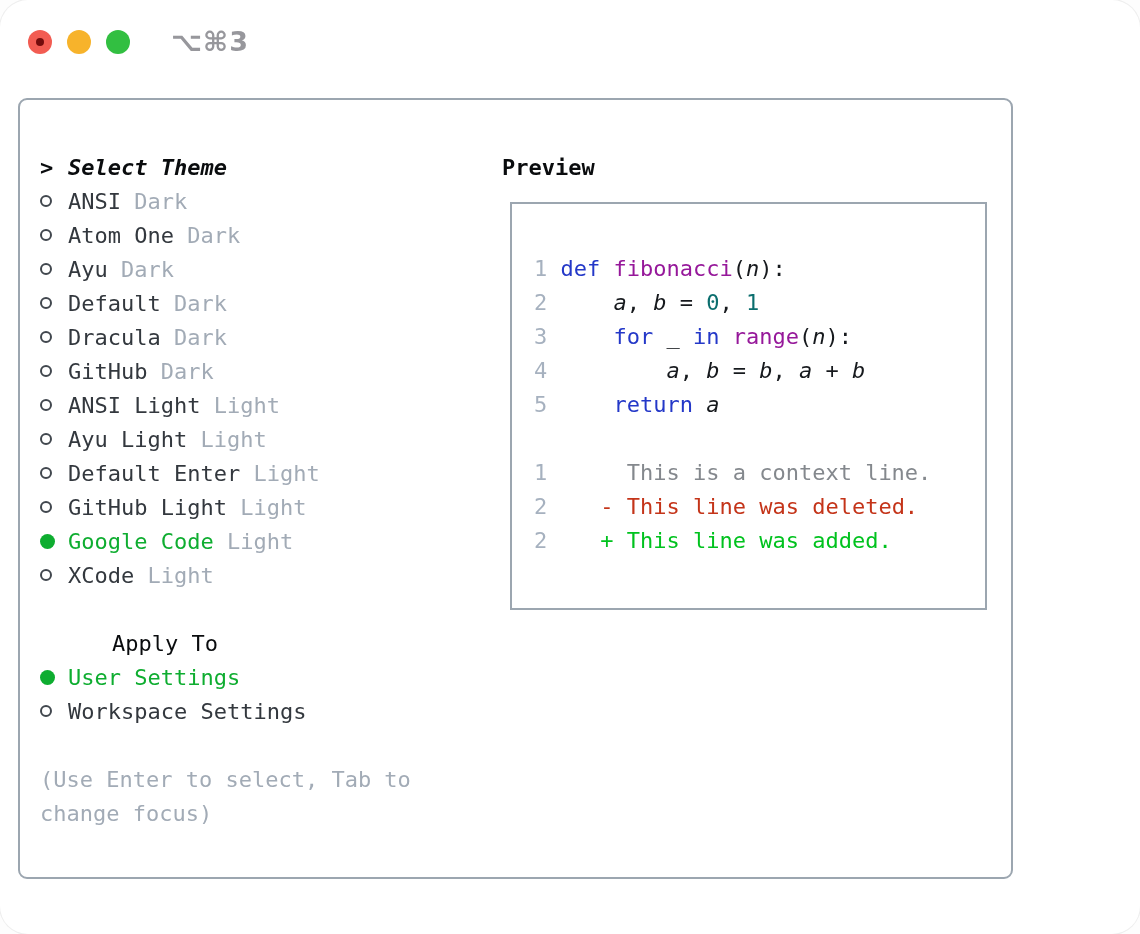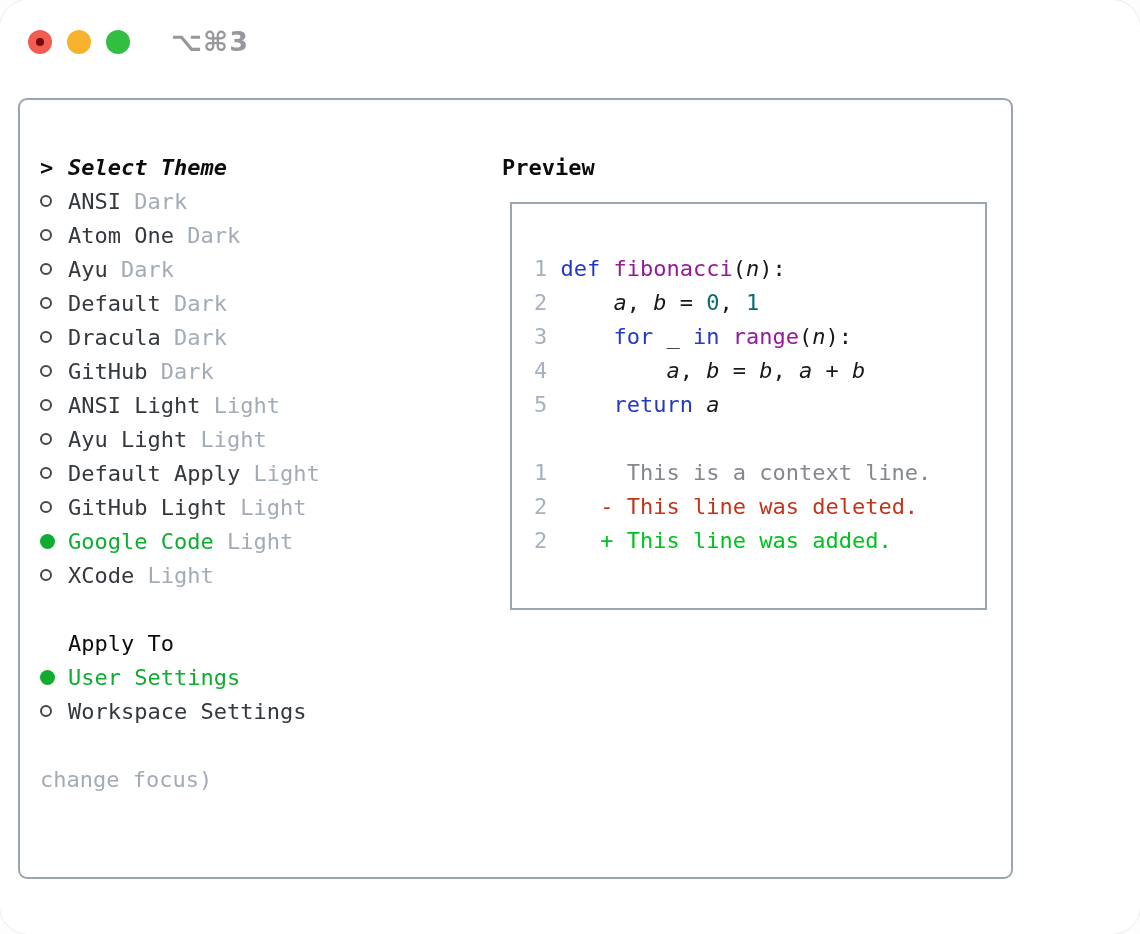--- a/index.html
+++ b/index.html
@@ -22,21 +22,21 @@
   .shortcut{margin-left:26px;font-family:"DejaVu Sans",sans-serif;font-size:27px;font-weight:600;color:#97979c;letter-spacing:1px;}
   .panel{position:absolute;left:18px;top:98px;width:995px;height:781px;
          border:2px solid var(--border);border-radius:9px;background:#fff;}
   .left-col{position:absolute;left:20px;top:50px;font-size:22px;color:var(--text);}
   .row{display:flex;align-items:center;height:34px;white-space:pre;}
   .bullet-cell{width:28px;display:flex;align-items:center;flex:none;}
   .ring{width:12px;height:12px;border:2px solid #41474e;border-radius:50%;}
   .filled{width:15px;height:15px;background:var(--accent);border-radius:50%;}
   .caret{font-weight:bold;color:var(--heading);}
   .hdr{font-weight:bold;color:var(--heading);font-style:italic;}
-  .plainhdr{color:var(--heading);}
+  .plainhdr{color:var(--heading);margin-left:44px;}
   .variant{color:var(--muted);}
   .sel-name{color:var(--accent);}
   .spacer{height:34px;}
   .hint{color:var(--muted);}
   .preview-title{position:absolute;left:482px;top:50px;height:34px;display:flex;align-items:center;
                  font-size:22px;font-weight:bold;color:var(--heading);text-align:center;}
   .preview-box{position:absolute;left:490px;top:102px;width:477px;height:408px;
                border:2px solid var(--border);background:#fff;overflow:hidden;}
   .code{padding:48px 0 0 22px;font-size:22px;line-height:34px;color:var(--plain);}
   .code-line{white-space:pre;min-height:34px;}
@@ -72,40 +72,41 @@
 
       <div id="theme-list">
           <div class="row"><span class="bullet-cell"><span class="ring"></span></span><span class="">ANSI</span><span class="variant"> Dark</span></div>
           <div class="row"><span class="bullet-cell"><span class="ring"></span></span><span class="">Atom One</span><span class="variant"> Dark</span></div>
           <div class="row"><span class="bullet-cell"><span class="ring"></span></span><span class="">Ayu</span><span class="variant"> Dark</span></div>
           <div class="row"><span class="bullet-cell"><span class="ring"></span></span><span class="">Default</span><span class="variant"> Dark</span></div>
           <div class="row"><span class="bullet-cell"><span class="ring"></span></span><span class="">Dracula</span><span class="variant"> Dark</span></div>
           <div class="row"><span class="bullet-cell"><span class="ring"></span></span><span class="">GitHub</span><span class="variant"> Dark</span></div>
           <div class="row"><span class="bullet-cell"><span class="ring"></span></span><span class="">ANSI Light</span><span class="variant"> Light</span></div>
           <div class="row"><span class="bullet-cell"><span class="ring"></span></span><span class="">Ayu Light</span><span class="variant"> Light</span></div>
-          <div class="row"><span class="bullet-cell"><span class="ring"></span></span><span class="">Default Apply</span><span class="variant"> Light</span></div>
+          <div class="row"><span class="bullet-cell"><span class="ring"></span></span><span class="">Default Enter</span><span class="variant"> Light</span></div>
           <div class="row"><span class="bullet-cell"><span class="ring"></span></span><span class="">GitHub Light</span><span class="variant"> Light</span></div>
           <div class="row"><span class="bullet-cell"><span class="filled"></span></span><span class="sel-name">Google Code</span><span class="variant"> Light</span></div>
           <div class="row"><span class="bullet-cell"><span class="ring"></span></span><span class="">XCode</span><span class="variant"> Light</span></div>
         </div>
 
       <div class="spacer"></div>
 
       <div class="row">
         <span class="bullet-cell"></span>
         <span class="plainhdr">Apply To</span>
       </div>
 
       <div id="apply-list">
           <div class="row"><span class="bullet-cell"><span class="filled"></span></span><span class="sel-name">User Settings</span></div>
           <div class="row"><span class="bullet-cell"><span class="ring"></span></span><span class="">Workspace Settings</span></div>
         </div>
 
       <div class="spacer"></div>
 
+      <div class="row hint">(Use Enter to select, Tab to</div>
       <div class="row hint">change focus)</div>
     </div>
 
     <div class="preview-title">Preview</div>
 
     <div class="preview-box">
       <div class="code" id="code-area">
           <div class="code-line"><span class="lineno">1 </span><span class="kw">def</span><span class="plain"> </span><span class="fn">fibonacci</span><span class="plain">(</span><span class="var">n</span><span class="plain">):</span></div>
           <div class="code-line"><span class="lineno">2 </span><span class="plain">    </span><span class="var">a</span><span class="plain">, </span><span class="var">b</span><span class="plain"> = </span><span class="num">0</span><span class="plain">, </span><span class="num">1</span></div>
           <div class="code-line"><span class="lineno">3 </span><span class="plain">    </span><span class="kw">for</span><span class="plain"> _ </span><span class="kw">in</span><span class="plain"> </span><span class="fn">range</span><span class="plain">(</span><span class="var">n</span><span class="plain">):</span></div>

